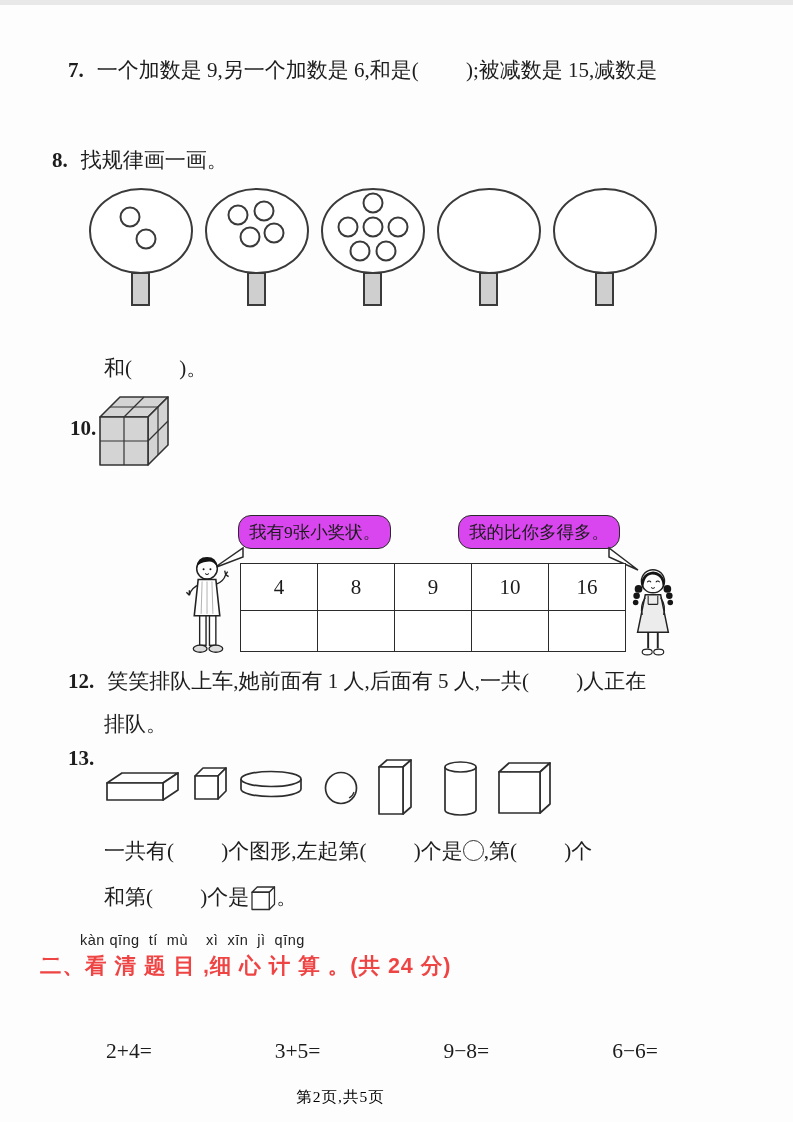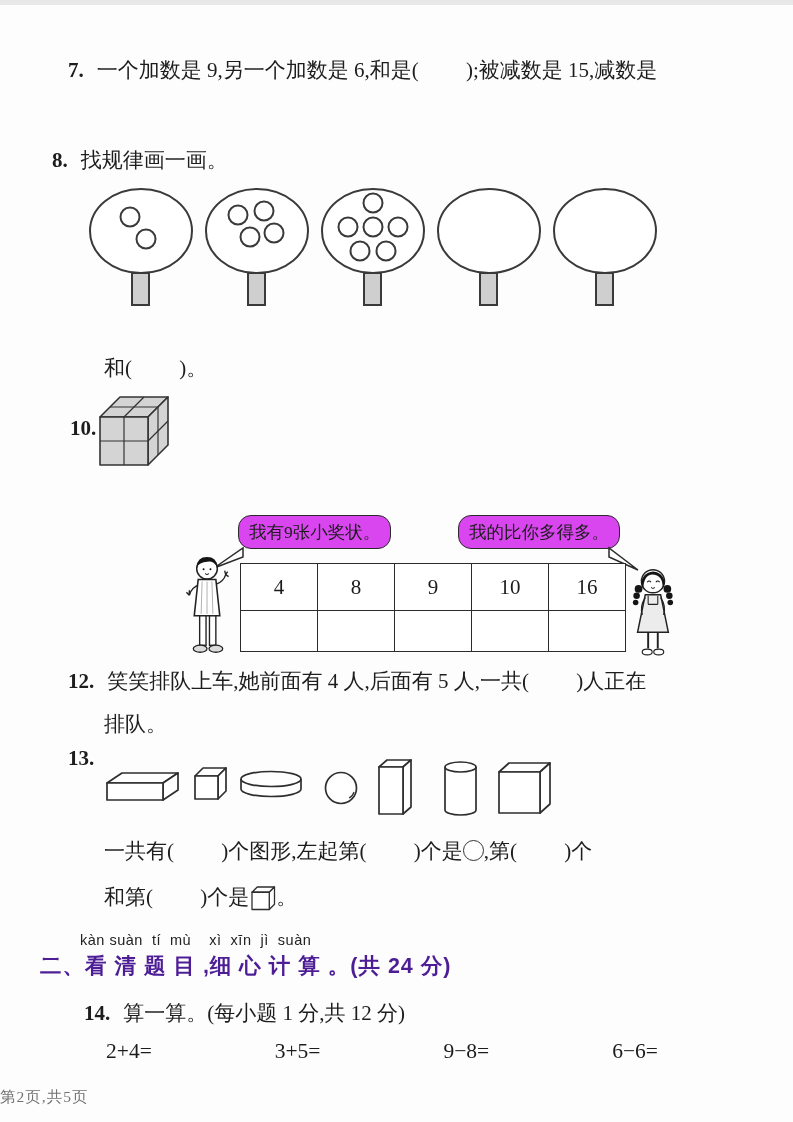--- a/index.html
+++ b/index.html
@@ -48,32 +48,32 @@
     border:1.7px solid #333;border-radius:50%;
     vertical-align:-3px;background:#fff;
   }
   .inline-svg{vertical-align:-8px;}
   .pinyin{
     font-size:14.5px;letter-spacing:.5px;
     font-family:"Liberation Sans","DejaVu Sans",sans-serif;
     color:#222;white-space:pre;
   }
   .section-title{
-    font-size:21.5px;font-weight:bold;color:#4c1d95;
+    font-size:21.5px;font-weight:bold;color:#ef4444;
     font-family:"Liberation Sans","DejaVu Sans",sans-serif;
     white-space:pre;letter-spacing:1px;
   }
   .calc-row{
     display:flex;justify-content:space-between;width:552px;
     font-size:21.5px;
     align-items:flex-end;
   }
   .footer{
-    width:681px;text-align:left;
-    font-size:15.5px;color:#737373;letter-spacing:1px;
+    width:681px;text-align:center;
+    font-size:15.5px;color:#000000;letter-spacing:1px;
   }
 </style>
 </head>
 <body>
 
 <div id="page">
 
   <div class="abs qline" style="left:68px;top:52px"><span class="qnum">7.</span><span>一个加数是 9,另一个加数是 6,和是(         );被减数是 15,减数是</span></div>
 
   <div class="abs qline" style="left:52px;top:142px"><span class="qnum">8.</span><span>找规律画一画。</span></div>
@@ -186,21 +186,21 @@
     <tr class="blank">
       <td></td>
       <td></td>
       <td></td>
       <td></td>
       <td></td>
     </tr>
   </tbody>
     </table>
 
-  <div class="abs qline" style="left:68px;top:663px"><span class="qnum">12.</span><span>笑笑排队上车,她前面有 4 人,后面有 5 人,一共(         )人正在</span></div>
+  <div class="abs qline" style="left:68px;top:663px"><span class="qnum">12.</span><span>笑笑排队上车,她前面有 1 人,后面有 5 人,一共(         )人正在</span></div>
   <div class="abs qline" style="left:104px;top:706px">排队。</div>
 
   <div class="abs qline qnum" style="left:68px;top:740px">13.</div>
   <svg class="abs" style="left:102px;top:750px" width="460" height="72" viewBox="0 0 460 72">
     <g>
         <polygon class="shape" points="5,28 61,28 76,18 20,18"></polygon>
         <polygon class="shape" points="61,28 76,18 76,35 61,45"></polygon>
         <rect class="shape" x="5" y="28" width="56" height="17"></rect>
       </g>
     <g>
@@ -231,24 +231,23 @@
         <rect class="shape" x="397" y="17" width="41" height="41"></rect>
       </g>
   </svg>
   <div class="abs qline" style="left:104px;top:833px"><span>一共有(         )个图形,左起第(         )个是</span><span class="circle-icon"></span><span>,第(         )个</span></div>
   <div class="abs qline" style="left:104px;top:878px"><span>和第(         )个是</span><svg class="inline-svg" width="27" height="29" viewBox="0 0 36 38">
         <polygon class="shape" points="4,12 27,12 34,5 11,5"></polygon>
         <polygon class="shape" points="27,12 34,5 34,28 27,35"></polygon>
         <rect class="shape" x="4" y="12" width="23" height="23"></rect>
       </svg><span>。</span></div>
 
-  <div class="abs pinyin" style="left:80px;top:927px">kàn suàn  tí  mù    xì  xīn  jì  suàn</div>
+  <div class="abs pinyin" style="left:80px;top:927px">kàn qīng  tí  mù    xì  xīn  jì  qīng</div>
   <div class="abs section-title" style="left:40px;top:946px">二、看 清 题 目 ,细 心 计 算 。(共 24 分)</div>
 
-  <div class="abs qline" style="left:84px;top:995px"><span class="qnum">14.</span><span>算一算。(每小题 1 分,共 12 分)</span></div>
   <div class="abs calc-row" style="left:106px;top:1034px">
     <span>2+4=</span>
     <span>3+5=</span>
     <span>9−8=</span>
     <span>6−6=</span>
   </div>
 
   <div class="abs footer" style="left:0;top:1082px">第2页,共5页</div>
 
 </div>

